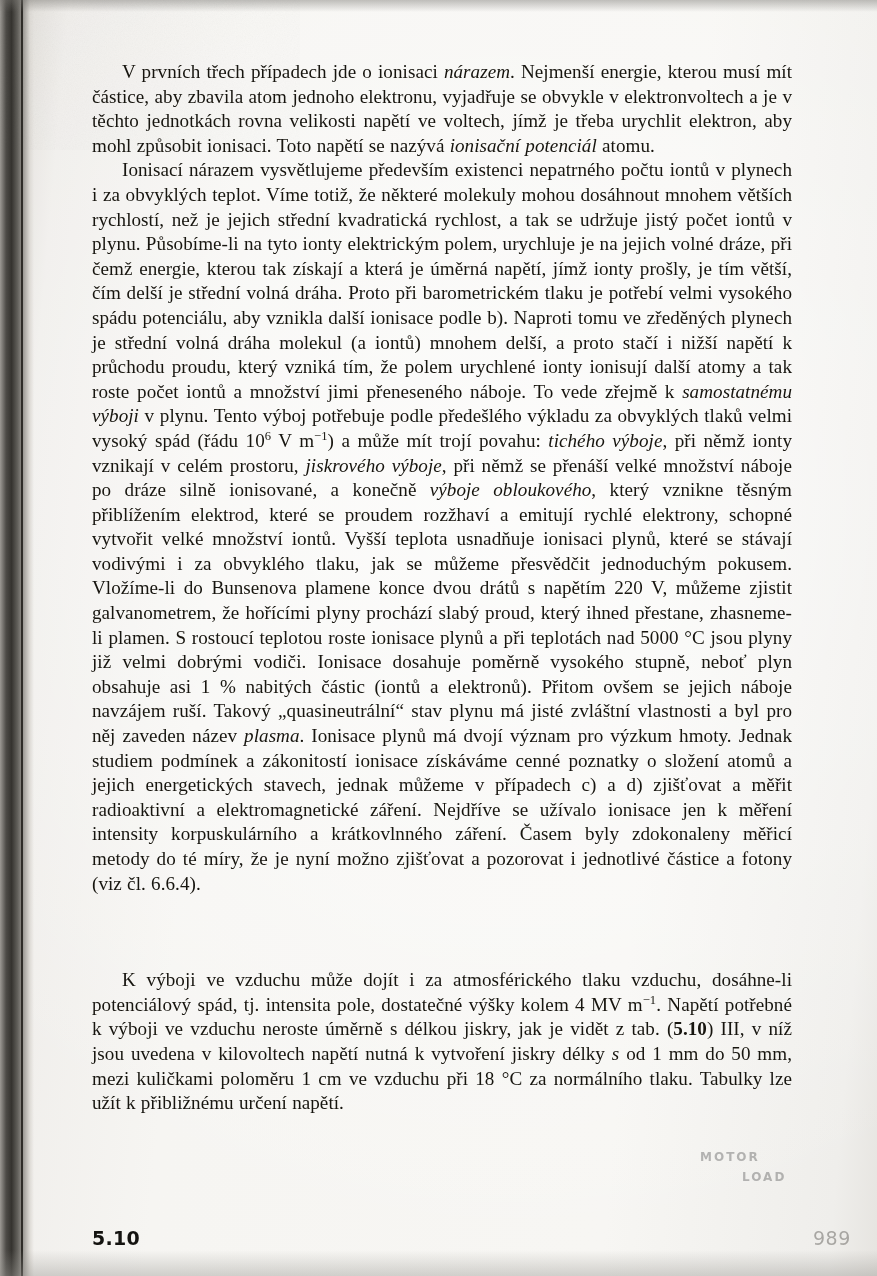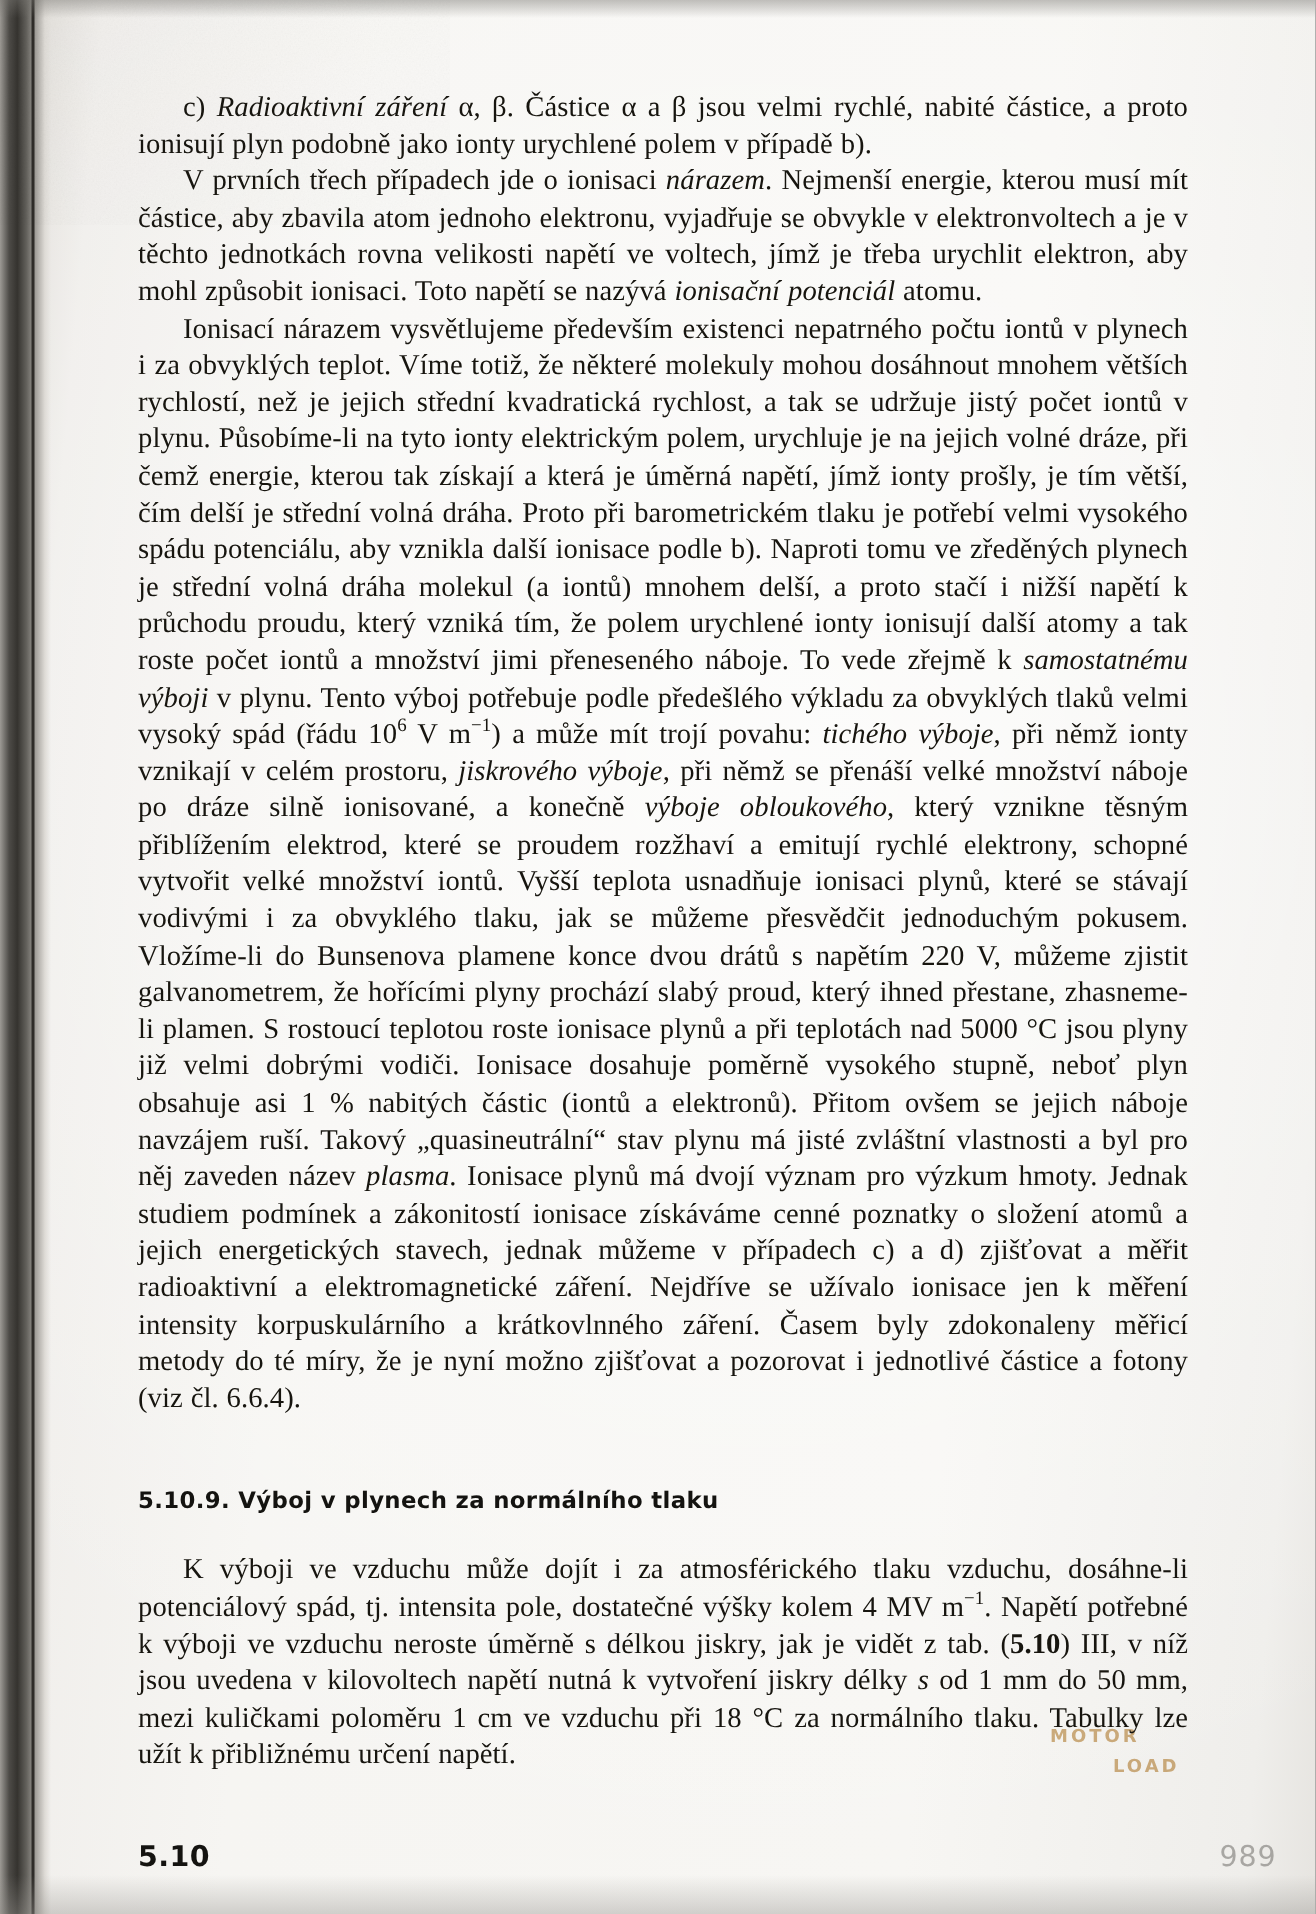--- a/index.html
+++ b/index.html
@@ -125,21 +125,21 @@
     opacity: 0.55;
     filter: blur(0.5px);
     margin-right: 6px;
   }
   
   .ghost {
     position: absolute;
     font-family: "DejaVu Sans", "Liberation Sans", sans-serif;
     font-size: 12px;
     font-weight: bold;
-    color: #a16207;
+    color: #737373;
     opacity: 0.5;
     letter-spacing: 2px;
     z-index: 4;
     pointer-events: none;
   }
 </style>
 </head>
 <body>
 
 <div id="page">
@@ -156,30 +156,28 @@
       <feColorMatrix type="saturate" values="0"></feColorMatrix>
       <feComponentTransfer>
           <feFuncA type="linear" slope="0.22"></feFuncA>
         </feComponentTransfer>
     </filter>
     <rect width="100%" height="100%" filter="url(#noisefilter)"></rect>
   </svg>
 
   <div id="content">
 
-    <p class="body"><span>c) </span><i>Radioaktivní záření</i><span> α, β. Částice α a β jsou velmi rychlé, nabité částice, a proto ionisují plyn podobně jako ionty urychlené polem v případě b).</span></p>
 
 
     <p class="body"><span>V prvních třech případech jde o ionisaci </span><i>nárazem</i><span>. Nejmenší energie, kterou musí mít částice, aby zbavila atom jednoho elektronu, vyjadřuje se obvykle v elektronvoltech a je v těchto jednotkách rovna velikosti napětí ve voltech, jímž je třeba urychlit elektron, aby mohl způsobit ionisaci. Toto napětí se nazývá </span><i>ionisační potenciál</i><span> atomu.</span></p>
 
     <p class="body"><span>Ionisací nárazem vysvětlujeme především existenci nepatrného počtu iontů v plynech i za obvyklých teplot. Víme totiž, že některé molekuly mohou dosáhnout mnohem větších rychlostí, než je jejich střední kvadratická rychlost, a tak se udržuje jistý počet iontů v plynu. Působíme-li na tyto ionty elektrickým polem, urychluje je na jejich volné dráze, při čemž energie, kterou tak získají a která je úměrná napětí, jímž ionty prošly, je tím větší, čím delší je střední volná dráha. Proto při barometrickém tlaku je potřebí velmi vysokého spádu potenciálu, aby vznikla další ionisace podle b). Naproti tomu ve zředěných plynech je střední volná dráha molekul (a iontů) mnohem delší, a proto stačí i nižší napětí k průchodu proudu, který vzniká tím, že polem urychlené ionty ionisují další atomy a tak roste počet iontů a množství jimi přeneseného náboje. To vede zřejmě k </span><i>samostatnému výboji</i><span> v plynu. Tento výboj potřebuje podle předešlého výkladu za obvyklých tlaků velmi vysoký spád (řádu 10</span><sup>6</sup><span> V m</span><sup>−1</sup><span>) a může mít trojí povahu: </span><i>tichého výboje</i><span>, při němž ionty vznikají v celém prostoru, </span><i>jiskrového výboje</i><span>, při němž se přenáší velké množství náboje po dráze silně ionisované, a konečně </span><i>výboje obloukového</i><span>, který vznikne těsným přiblížením elektrod, které se proudem rozžhaví a emitují rychlé elektrony, schopné vytvořit velké množství iontů. Vyšší teplota usnadňuje ionisaci plynů, které se stávají vodivými i za obvyklého tlaku, jak se můžeme přesvědčit jednoduchým pokusem. Vložíme-li do Bunsenova plamene konce dvou drátů s napětím 220 V, můžeme zjistit galvanometrem, že hořícími plyny prochází slabý proud, který ihned přestane, zhasneme-li plamen. S rostoucí teplotou roste ionisace plynů a při teplotách nad 5000 °C jsou plyny již velmi dobrými vodiči. Ionisace dosahuje poměrně vysokého stupně, neboť plyn obsahuje asi 1 % nabitých částic (iontů a elektronů). Přitom ovšem se jejich náboje navzájem ruší. Takový „quasineutrální“ stav plynu má jisté zvláštní vlastnosti a byl pro něj zaveden název </span><i>plasma</i><span>. Ionisace plynů má dvojí význam pro výzkum hmoty. Jednak studiem podmínek a zákonitostí ionisace získáváme cenné poznatky o složení atomů a jejich energetických stavech, jednak můžeme v případech c) a d) zjišťovat a měřit radioaktivní a elektromagnetické záření. Nejdříve se užívalo ionisace jen k měření intensity korpuskulárního a krátkovlnného záření. Časem byly zdokonaleny měřicí metody do té míry, že je nyní možno zjišťovat a pozorovat i jednotlivé částice a fotony (viz čl. 6.6.4).</span></p>
 
     <div class="gap-before-heading"></div>
 
-    <h2 class="section-heading">5.10.9. Výboj v plynech za normálního tlaku</h2>
 
     <div class="gap-after-heading"></div>
 
     <p class="body"><span>K výboji ve vzduchu může dojít i za atmosférického tlaku vzduchu, dosáhne-li potenciálový spád, tj. intensita pole, dostatečné výšky kolem 4 MV m</span><sup>−1</sup><span>. Napětí potřebné k výboji ve vzduchu neroste úměrně s délkou jiskry, jak je vidět z tab. (</span><b>5.10</b><span>) III, v níž jsou uvedena v kilovoltech napětí nutná k vytvoření jiskry délky </span><i>s</i><span> od 1 mm do 50 mm, mezi kuličkami poloměru 1 cm ve vzduchu při 18 °C za normálního tlaku. Tabulky lze užít k přibližnému určení napětí.</span></p>
 
   </div>
 
   <div id="footer">
     <span id="footer-section">5.10</span>
     <span id="footer-pagenum">989</span>

